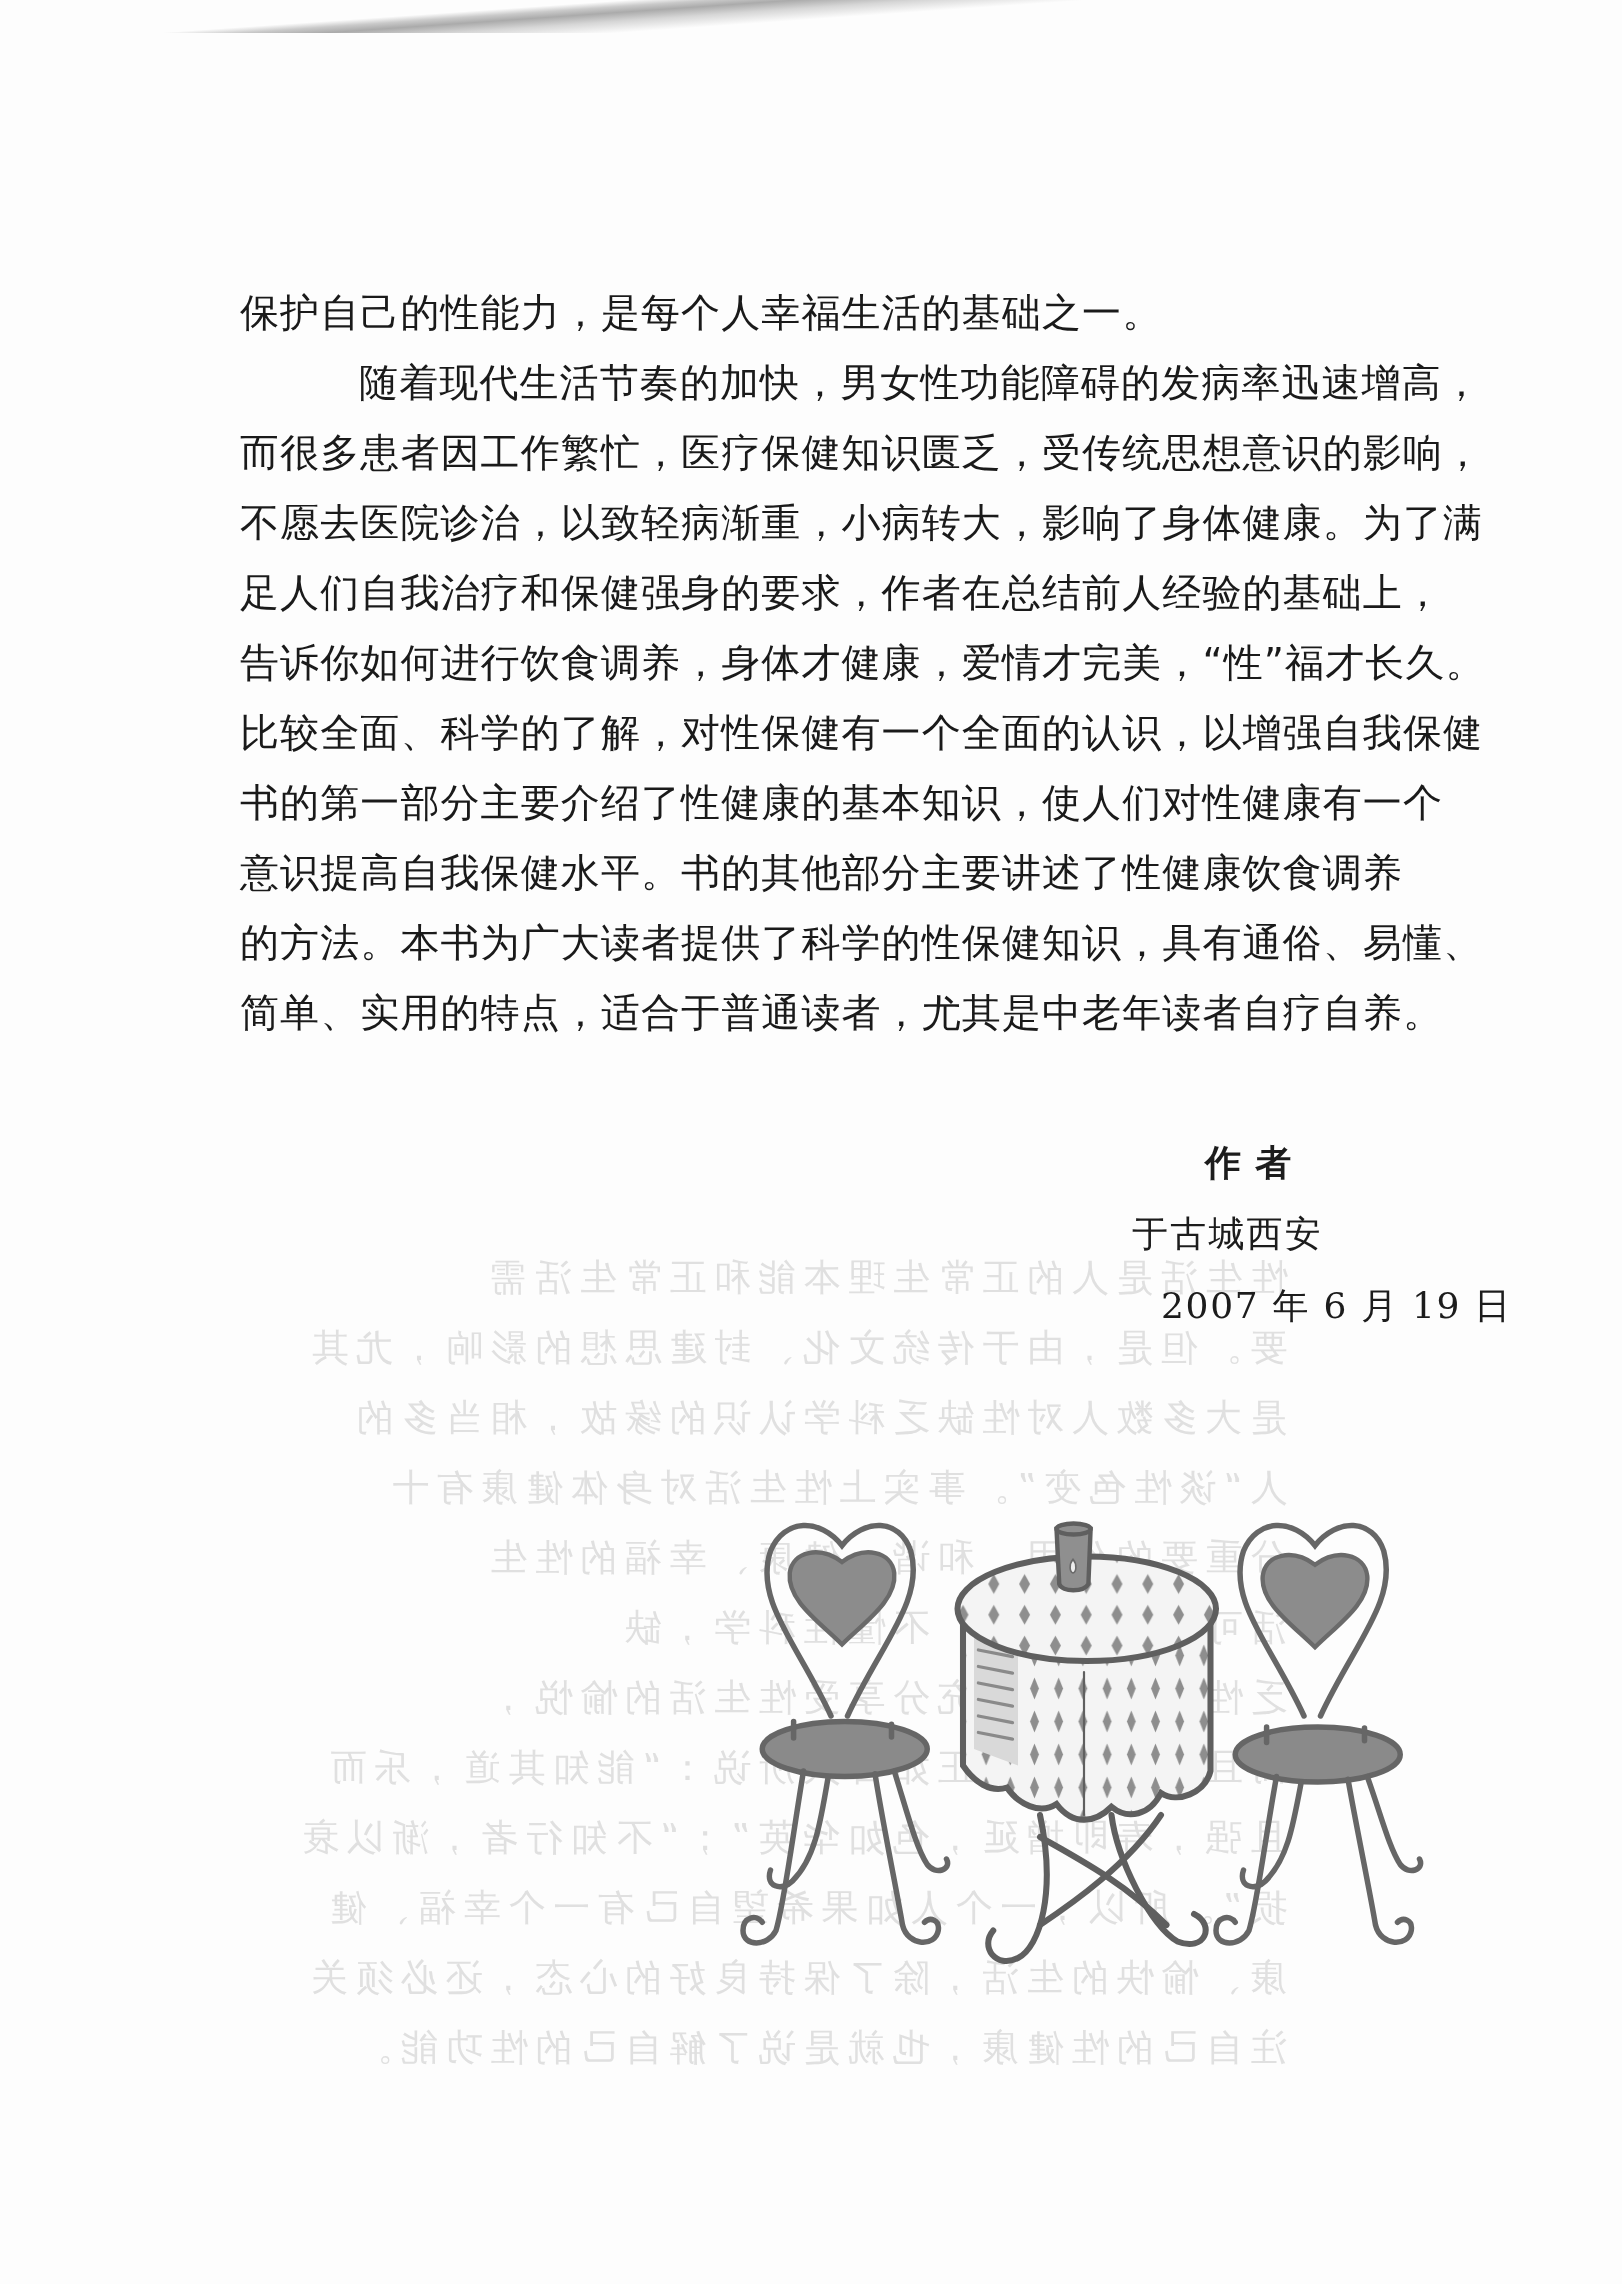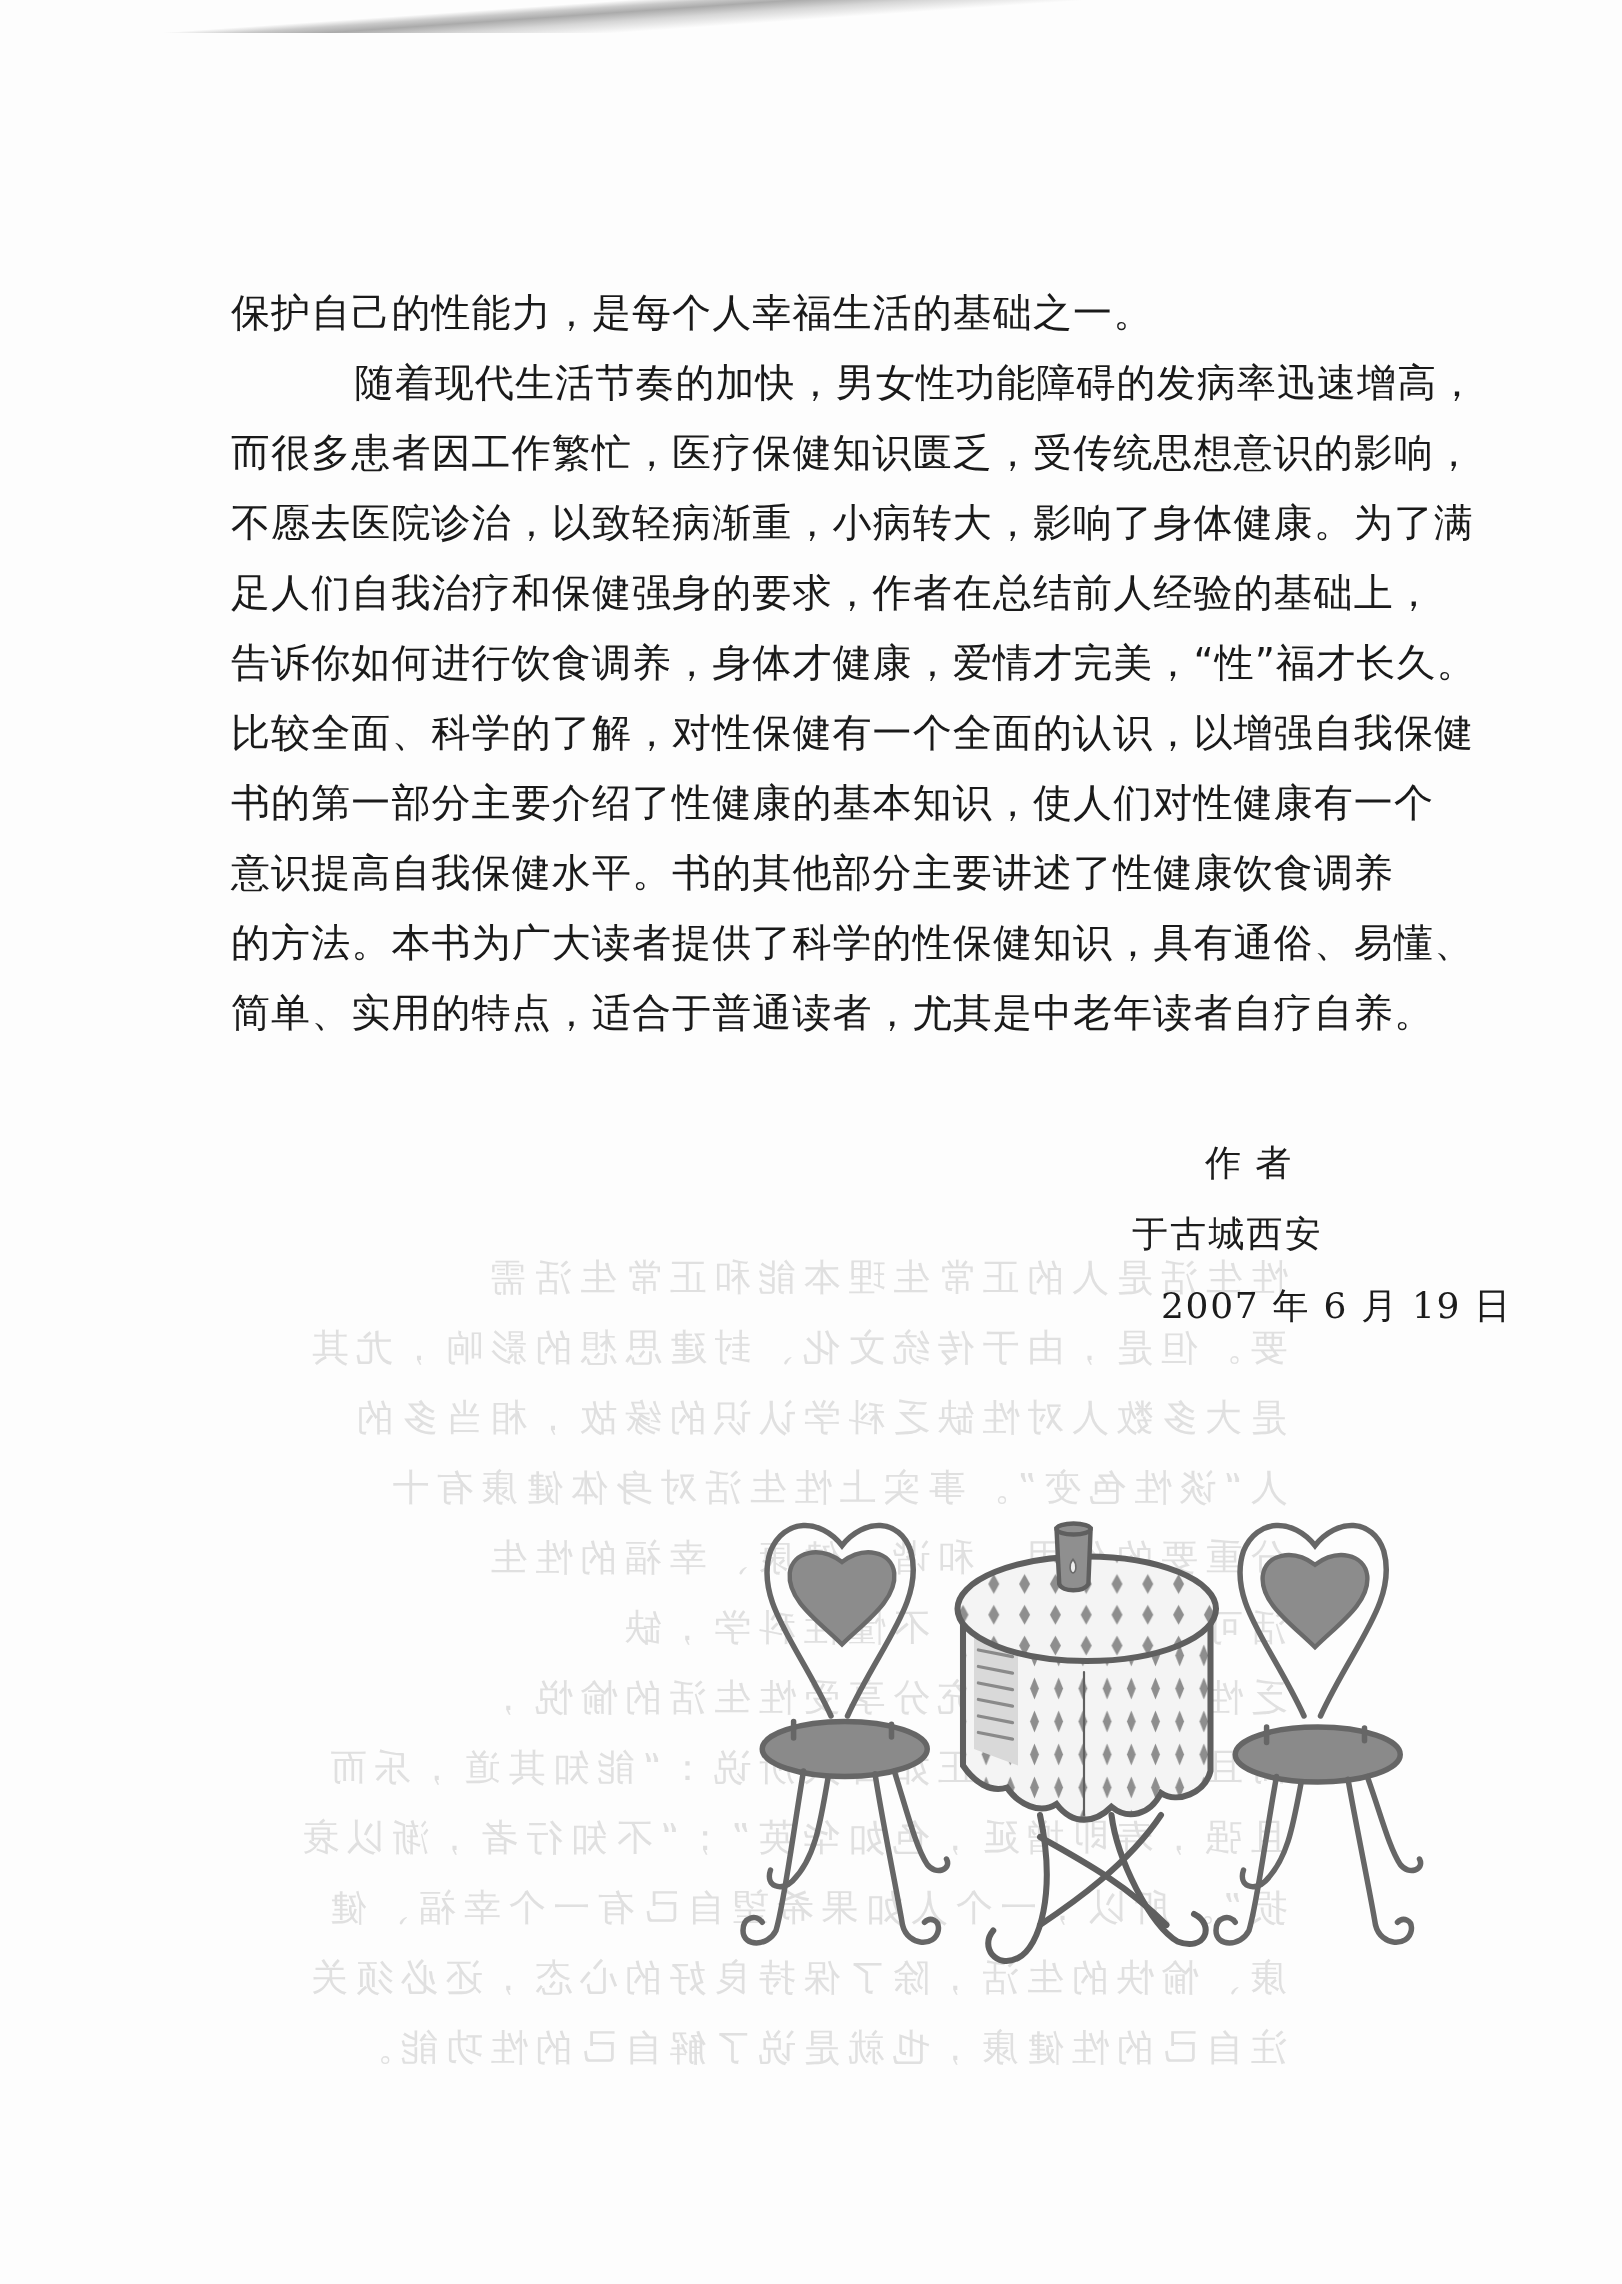--- a/index.html
+++ b/index.html
@@ -43,30 +43,31 @@
       top: 278px;
       width: 1282px;
       font-size: 39px;
       line-height: 70px;
       letter-spacing: 1.1px;
     }
     .body-text .line {
       white-space: nowrap;
       height: 70px;
       display: block;
+      margin-left: 9px;
     }
     .body-text .indent { padding-left: 88px; text-align: center; }
     .sig {
       position: absolute;
       font-family: "DejaVu Serif", "Liberation Serif", serif;
       font-size: 36px;
       color: #1c1c1c;
       white-space: nowrap;
     }
-    .sig-author { left: 1205px; top: 1139px; letter-spacing: 14.3px; }
+    .sig-author { left: 1205px; top: 1139px; letter-spacing: 14.3px; font-weight: bold; }
     .sig-place { left: 1132px; top: 1210px; letter-spacing: 2.2px; }
     .sig-date { left: 1114px; top: 1282px; letter-spacing: 1.7px; margin-left: 47px; }
     .illustration {
       position: absolute;
       left: 732px;
       top: 1507px;
       width: 792px;
       height: 528px;
     }
   </style>

